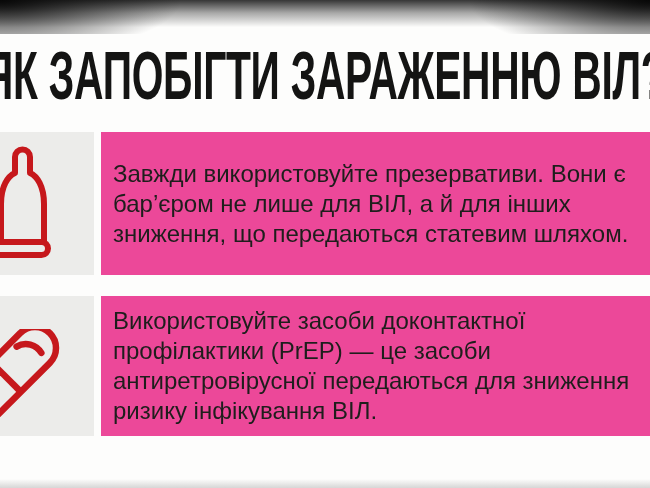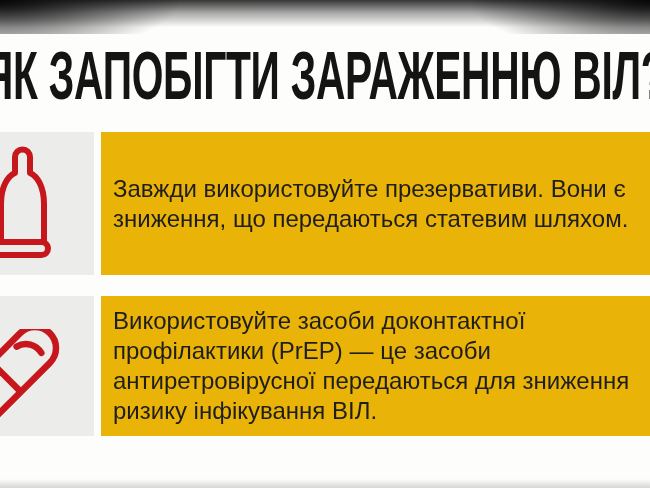--- a/index.html
+++ b/index.html
@@ -47,21 +47,21 @@
   .section { position: absolute; left: 0; width: 650px; }
   .section-1 { top: 132px; height: 143px; }
   .section-2 { top: 296px; height: 140px; padding-left: 12px; }
 
   .icon-cell {
     position: absolute; left: 0; top: 0; width: 94px; height: 100%;
     background: #ececea;
   }
   .text-cell {
     position: absolute; left: 101px; right: 0; top: 0; height: 100%;
-    background: #eab308;
+    background: #ec4899;
     display: flex; flex-direction: column; justify-content: center;
     padding-left: 12px; box-sizing: border-box;
   }
   .line {
     font-size: 24px; line-height: 30px;
     color: #1e1e1c;
     white-space: nowrap;
   }
 
   .icon-svg { position: absolute; }
@@ -79,20 +79,21 @@
 
   <div class="section section-1">
     <div class="icon-cell">
       <svg class="icon-svg condom-svg" width="100" height="112" viewBox="0 0 100 112" fill="none">
         <path d="M 41 98 V 58 C 41 40 48 30 55 27 V 11 A 7.5 7.5 0 0 1 70 11 V 27 C 77 30 84 40 84 58 V 98" stroke="#c6181c" stroke-width="6" stroke-linejoin="round" fill="none"></path>
         <rect x="-20" y="96" width="108" height="13" rx="6.5" stroke="#c6181c" stroke-width="6" fill="none"></rect>
       </svg>
     </div>
     <div class="text-cell">
       <div class="line">Завжди використовуйте презервативи. Вони є</div>
+      <div class="line">бар’єром не лише для ВІЛ, а й для інших</div>
       <div class="line">зниження, що передаються статевим шляхом.</div>
     </div>
   </div>
 
   <div class="section section-2">
     <div class="icon-cell">
       <svg class="icon-svg pill-svg" width="112" height="96" viewBox="0 0 112 96" fill="none">
         <g transform="rotate(45 56 48)">
           <rect x="35" y="-14" width="42" height="124" rx="21" stroke="#c6181c" stroke-width="6.5" fill="none"></rect>
           <line x1="35" y1="48" x2="77" y2="48" stroke="#c6181c" stroke-width="6.5"></line>

